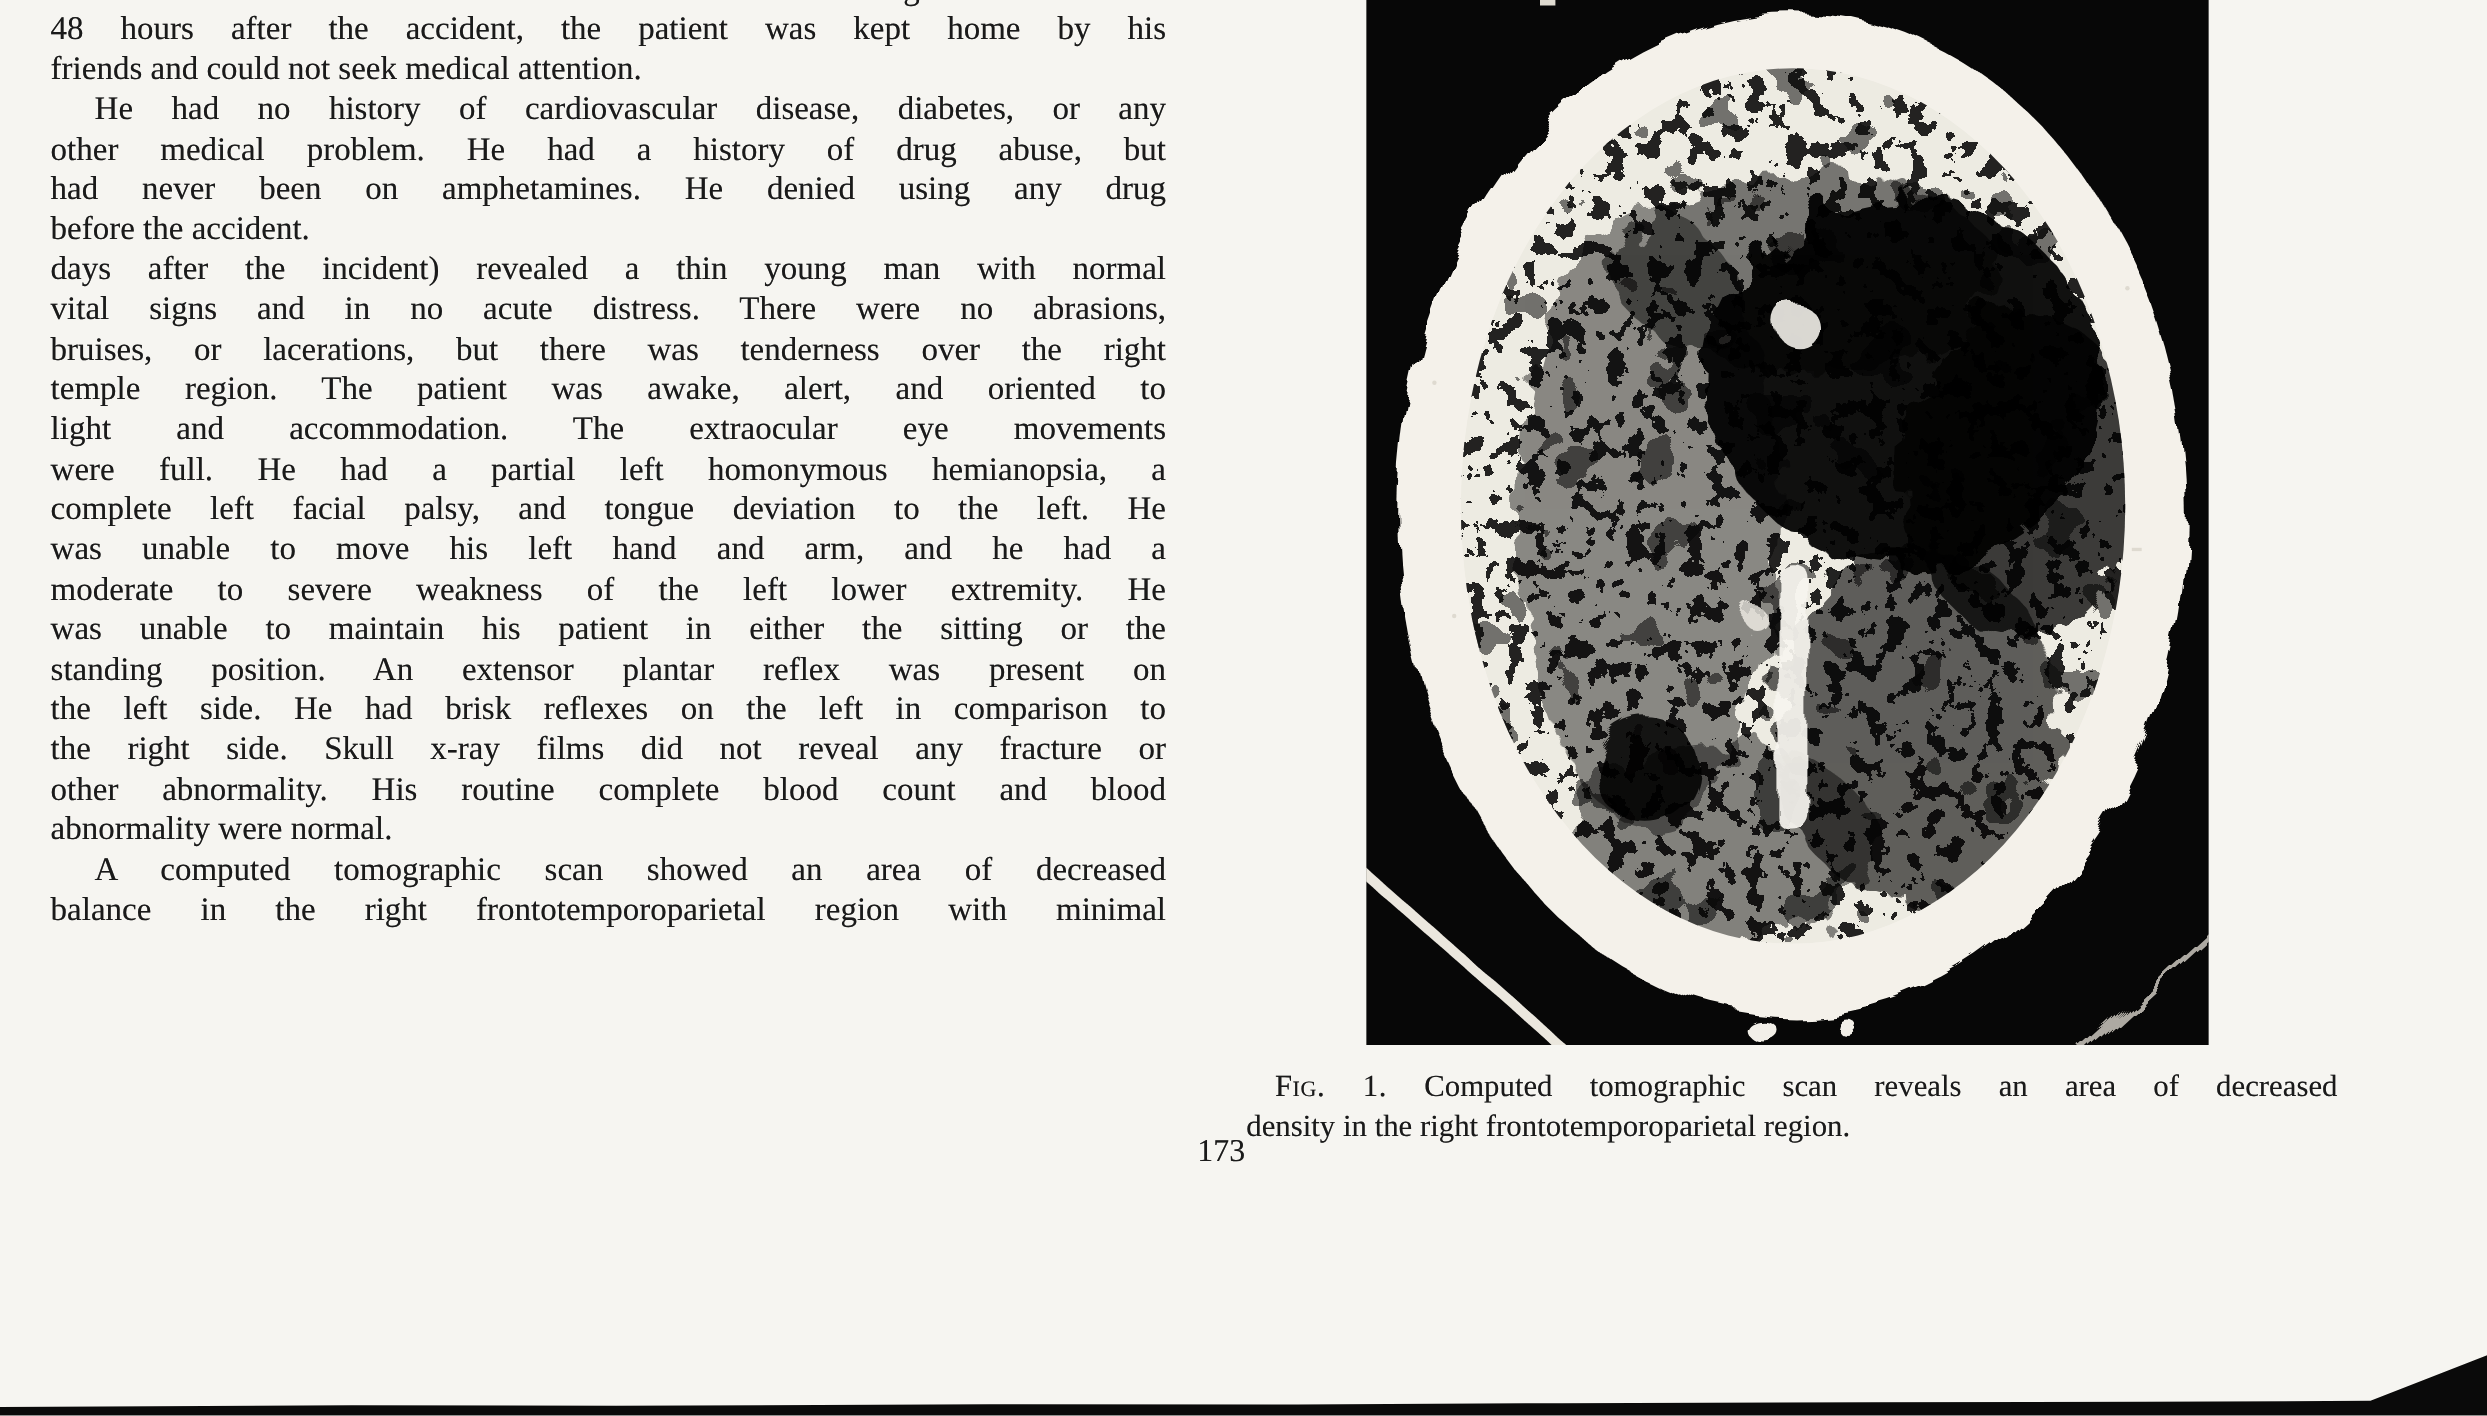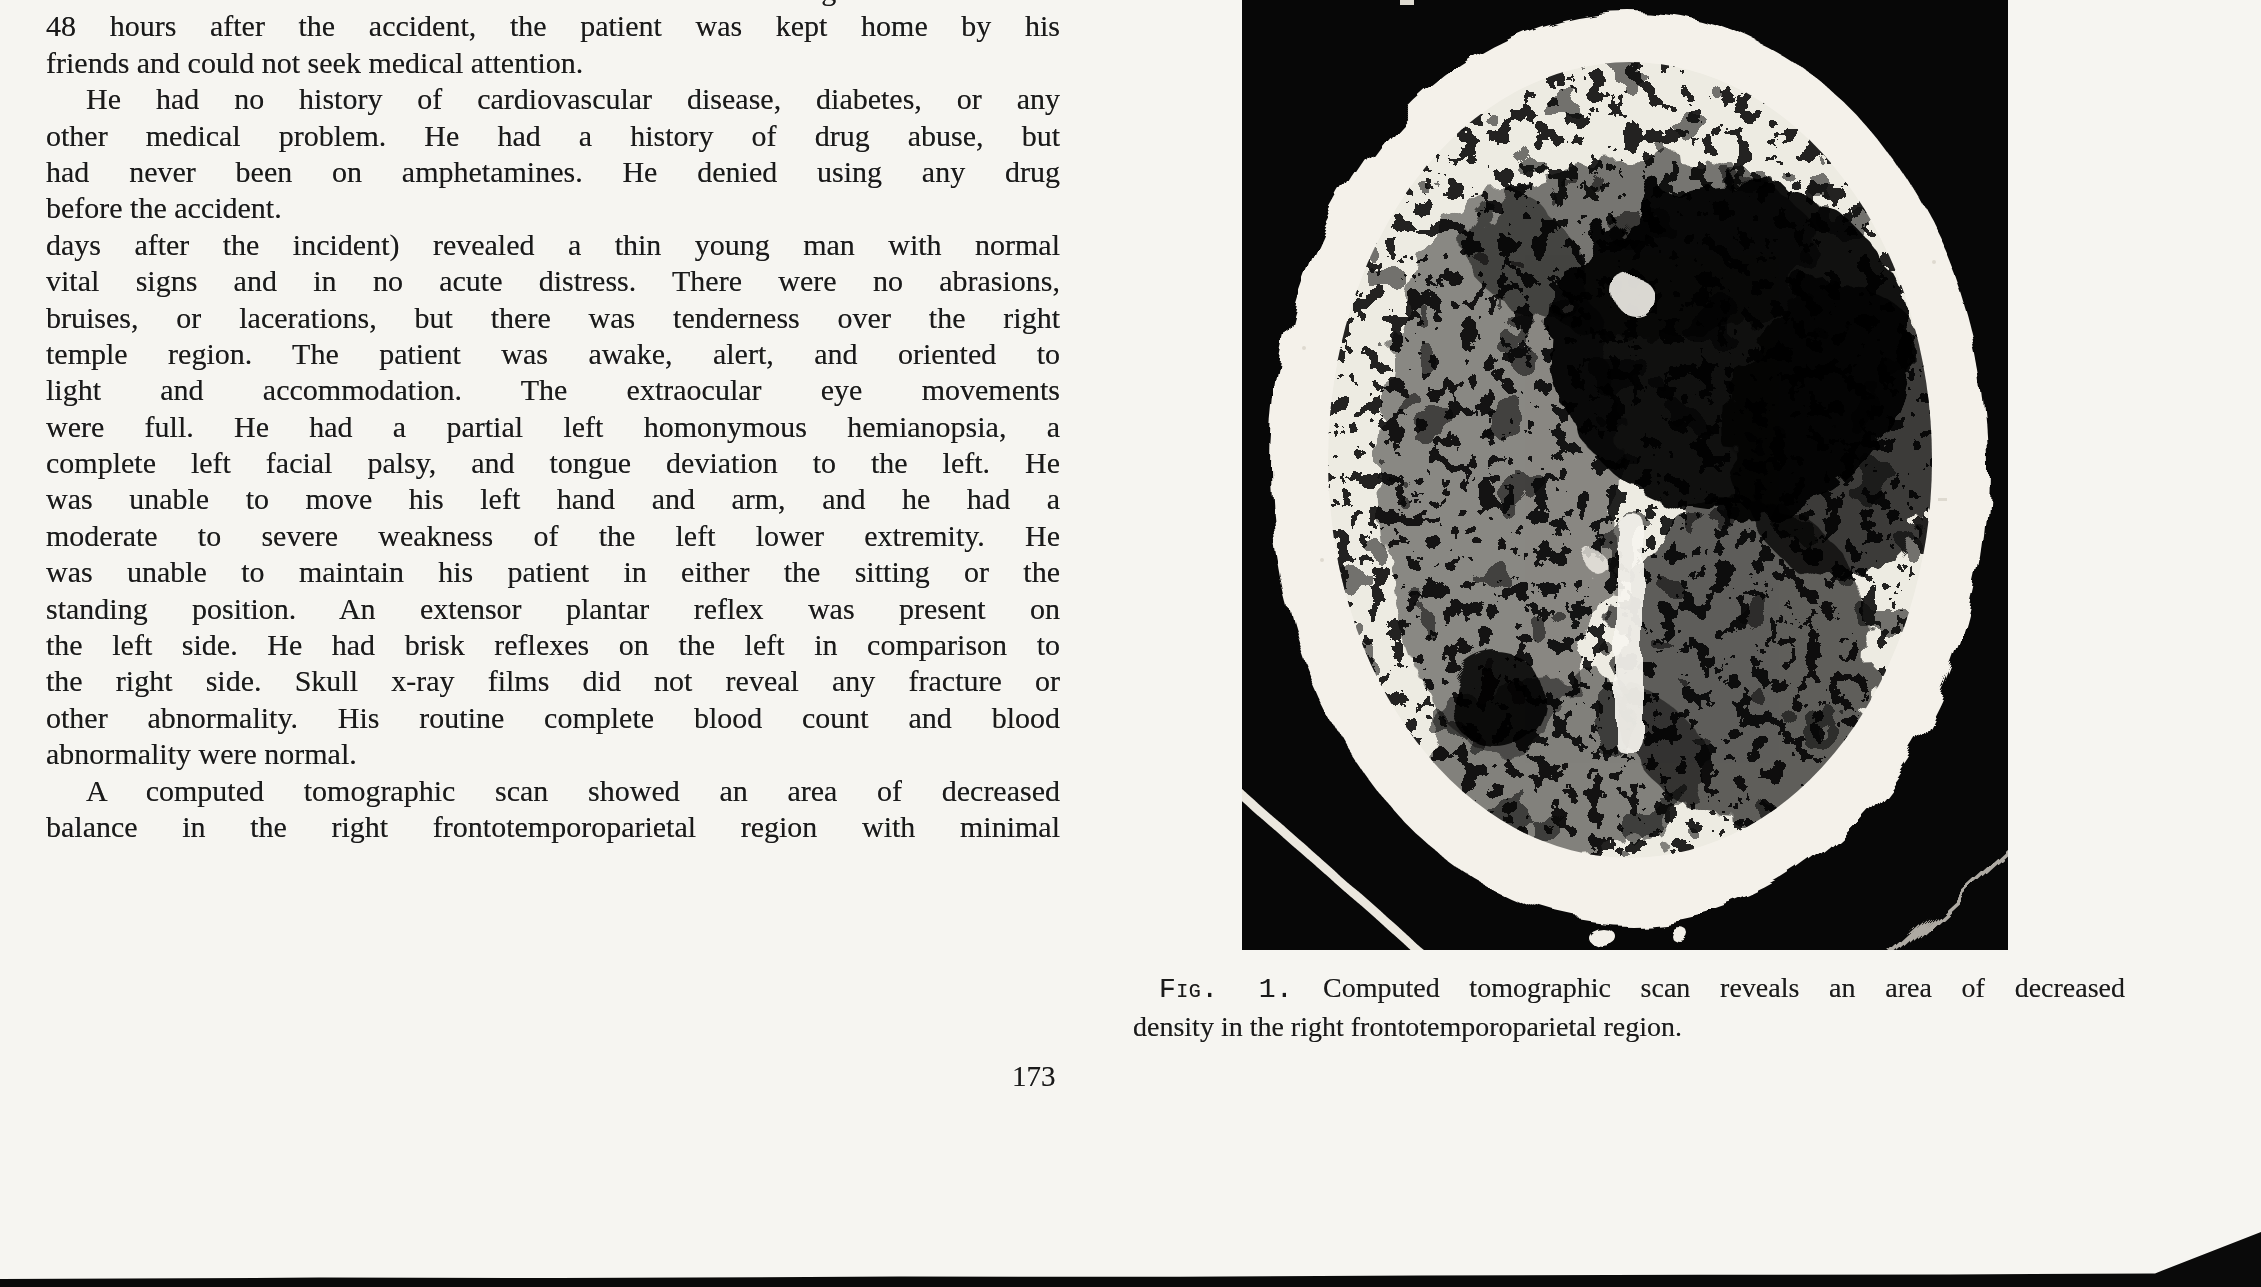--- a/index.html
+++ b/index.html
@@ -9,33 +9,33 @@
 
   
   .text-col{position:absolute;left:46px;top:-28px;width:1014px;color:#1a1a1a;}
   .line{height:36.4px;line-height:36.4px;font-size:30px;
         text-align:justify;text-align-last:justify;white-space:nowrap;
         text-shadow:0 0 0.6px rgba(20,20,20,.55);font-family:Liberation Serif, serif;}
   .line.i{padding-left:40px;}
   .line.e{text-align-last:left;}
 
   
-  .pageno{position:absolute;left:1012px;top:1060px;width:120px;text-align:left;
+  .pageno{position:absolute;left:1012px;top:1030px;width:120px;text-align:right;
           font-size:29px;color:#1a1a1a;text-shadow:0 0 0.6px rgba(20,20,20,.5);}
 
   
   .figure{position:absolute;left:1242px;top:0;width:766px;height:950px;}
   .figure svg{display:block;width:766px;height:950px;}
 
   
   .caption{position:absolute;left:1133px;top:969px;width:992px;color:#1a1a1a;
            font-size:28px;line-height:37px;text-shadow:0 0 0.6px rgba(20,20,20,.5);}
   .cap-line{white-space:nowrap;}
   .cap-just{text-align:justify;text-align-last:justify;padding-left:26px;}
-  .fig-label{font-variant:small-caps;letter-spacing:.5px;font-family:Liberation Mono, monospace;}
+  .fig-label{font-variant:small-caps;letter-spacing:.5px;}
 
   
   .bottom-artifact{position:absolute;left:0;top:1227px;width:2261px;height:60px;}
 </style>
 </head>
 <body>
 
 <div class="page">
 
   <div class="text-col">

